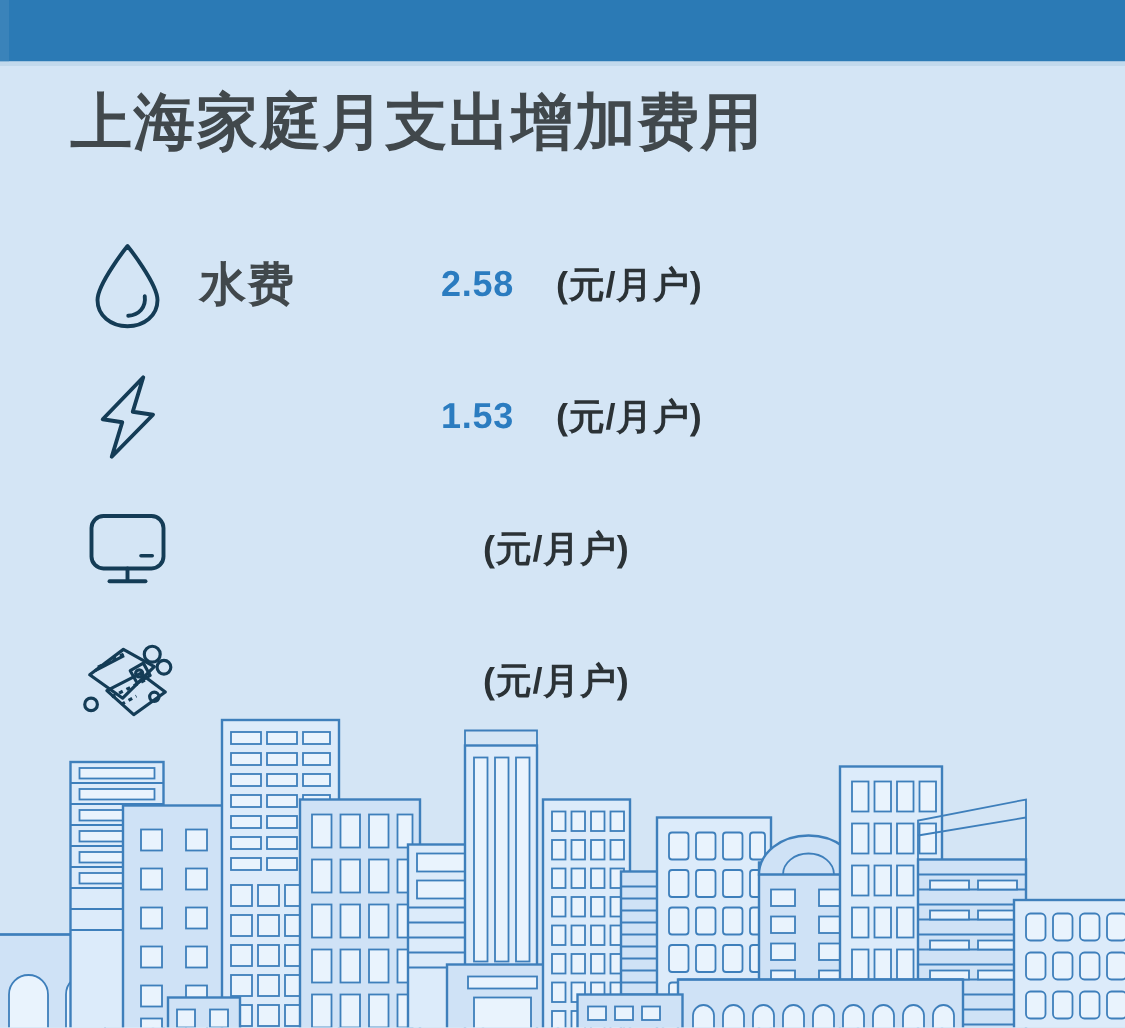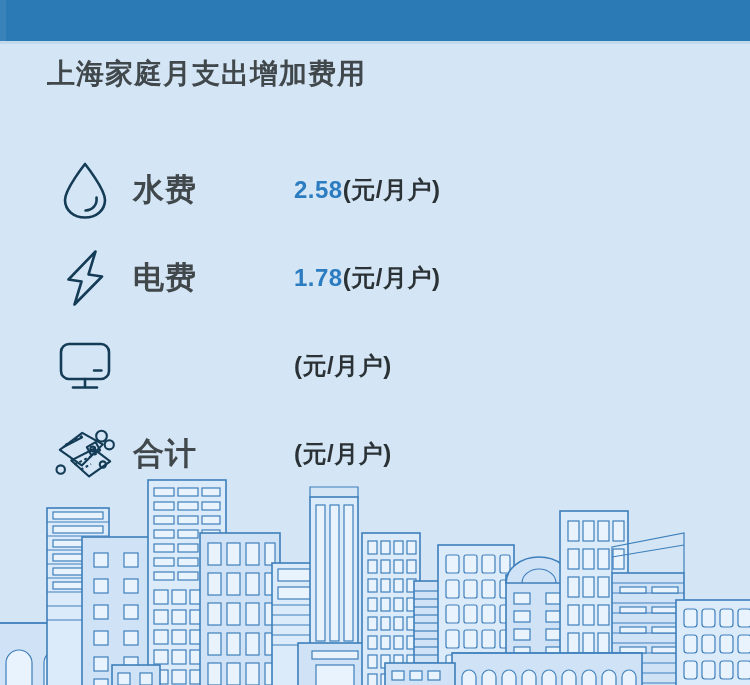--- a/index.html
+++ b/index.html
@@ -43,21 +43,21 @@
     top: 41px;
     width: 750px;
     height: 3px;
     background: #c2d9ec;
   }
   
   .title {
     position: absolute;
     left: 47px;
     top: 58px;
-    font-size: 28px;
+    font-size: 41px;
     font-weight: bold;
     color: #41484c;
     letter-spacing: 1px;
     line-height: 1.15;
     white-space: nowrap;
   }
   
   .rows {
     position: absolute;
     left: 0;
@@ -105,20 +105,21 @@
     font-weight: bold;
     letter-spacing: 0.5px;
     white-space: nowrap;
     justify-content: center;
   }
   .row-value .num {
     color: #2b7cc0;
   }
   .row-value .unit {
     color: #2b3236;
+    margin-left: 28px;
   }
   
   .city {
     position: absolute;
     left: 0;
     bottom: 0;
     width: 750px;
     height: 210px;
   }
   .city svg {
@@ -154,23 +155,22 @@
           <span class="unit">(元/月户)</span>
       </div>
     </div>
 
     <div class="row">
       <div class="row-icon">
         <svg width="52" height="64" viewBox="0 0 52 64" fill="none">
           <path d="M36.5 5.5 L9.5 33.5 L22.5 35.5 L15.5 58.5 L43 30.5 L29.5 28.5 Z" stroke="#143c56" stroke-width="2.6" stroke-linejoin="round" fill="none"></path>
         </svg>
       </div>
-      <div class="row-label">电费</div>
       <div class="row-value">
-        <span class="num">1.78</span>
+        <span class="num">1.53</span>
           <span class="unit">(元/月户)</span>
       </div>
     </div>
 
     <div class="row">
       <div class="row-icon">
         <svg width="62" height="58" viewBox="0 0 62 58" fill="none">
           <rect x="7" y="7" width="48" height="35" rx="8" ry="8" stroke="#143c56" stroke-width="2.6" fill="none"></rect>
           <path d="M31 42 L31 50" stroke="#143c56" stroke-width="2.6" stroke-linecap="round"></path>
           <path d="M19 50.5 L43 50.5" stroke="#143c56" stroke-width="2.6" stroke-linecap="round"></path>
@@ -194,21 +194,20 @@
             <path d="M21 40 L45.5 27.5 L63.5 41 L40.5 57.5 Z"></path>
             <path d="M24.5 44.5 L49.5 32" stroke-dasharray="3 3"></path>
             <path d="M31.5 50 L42.5 44" stroke-dasharray="3 3"></path>
             <circle cx="55.5" cy="44.5" r="3.4"></circle>
             <circle cx="54" cy="13.5" r="5.8"></circle>
             <circle cx="62.5" cy="23" r="5"></circle>
             <circle cx="9.5" cy="50" r="4.6"></circle>
           </g>
         </svg>
       </div>
-      <div class="row-label">合计</div>
       <div class="row-value">
           <span class="unit">(元/月户)</span>
       </div>
     </div>
 
   </div>
 
   <div class="city">
     <svg viewBox="0 0 750 210" preserveAspectRatio="none">
       <defs>

